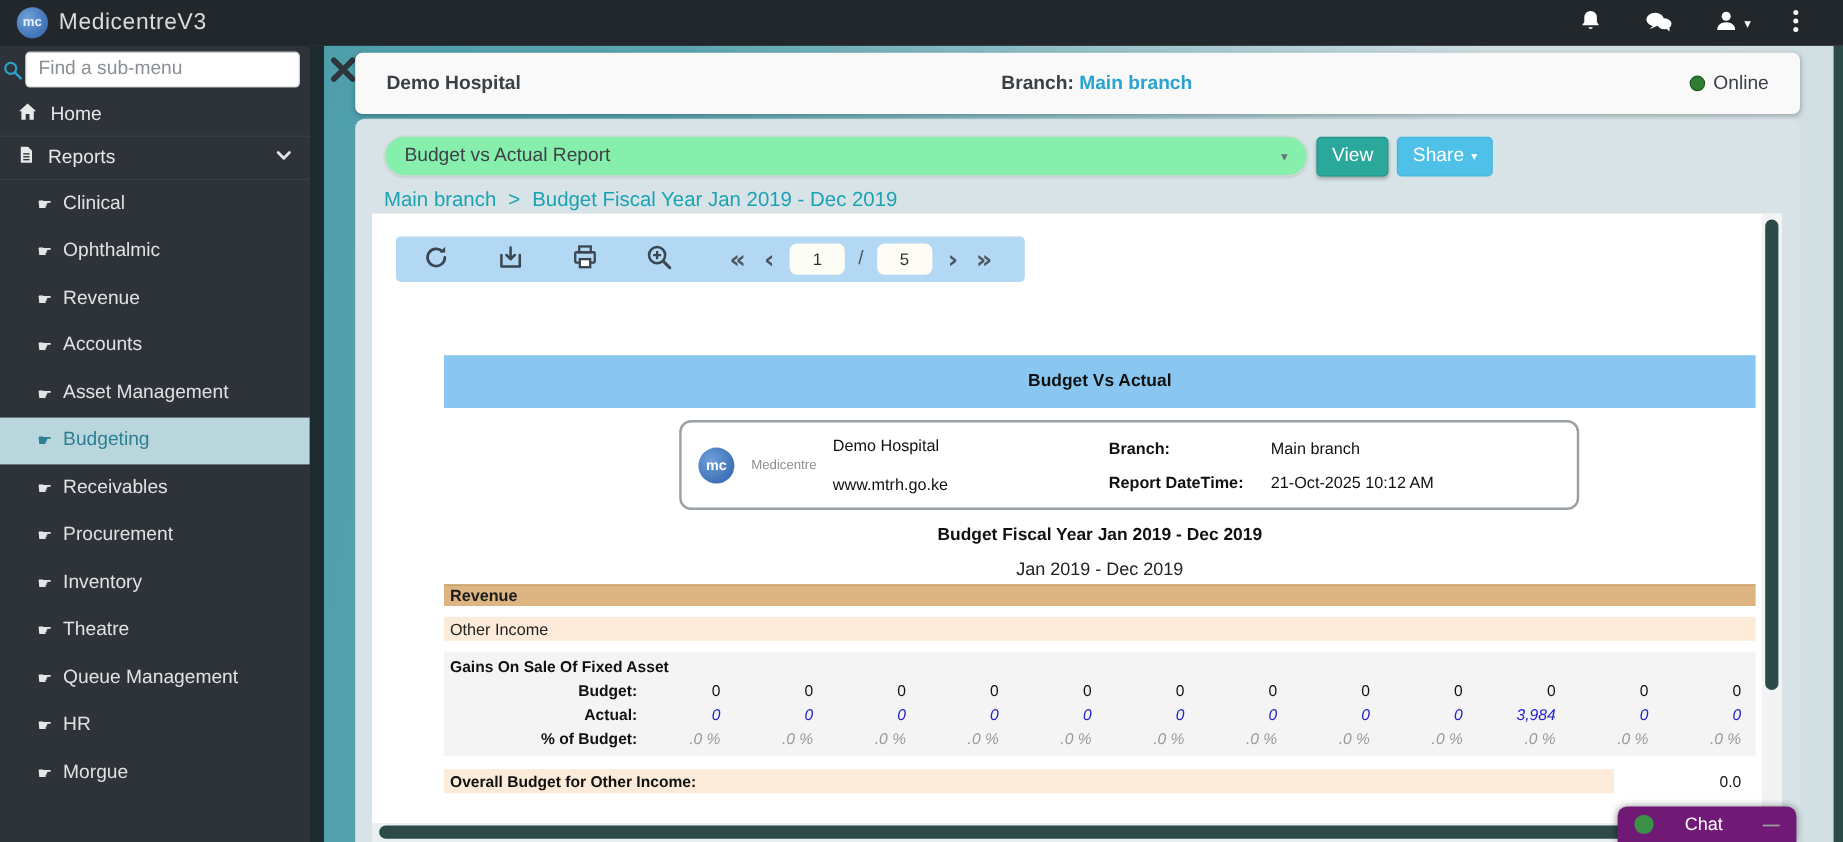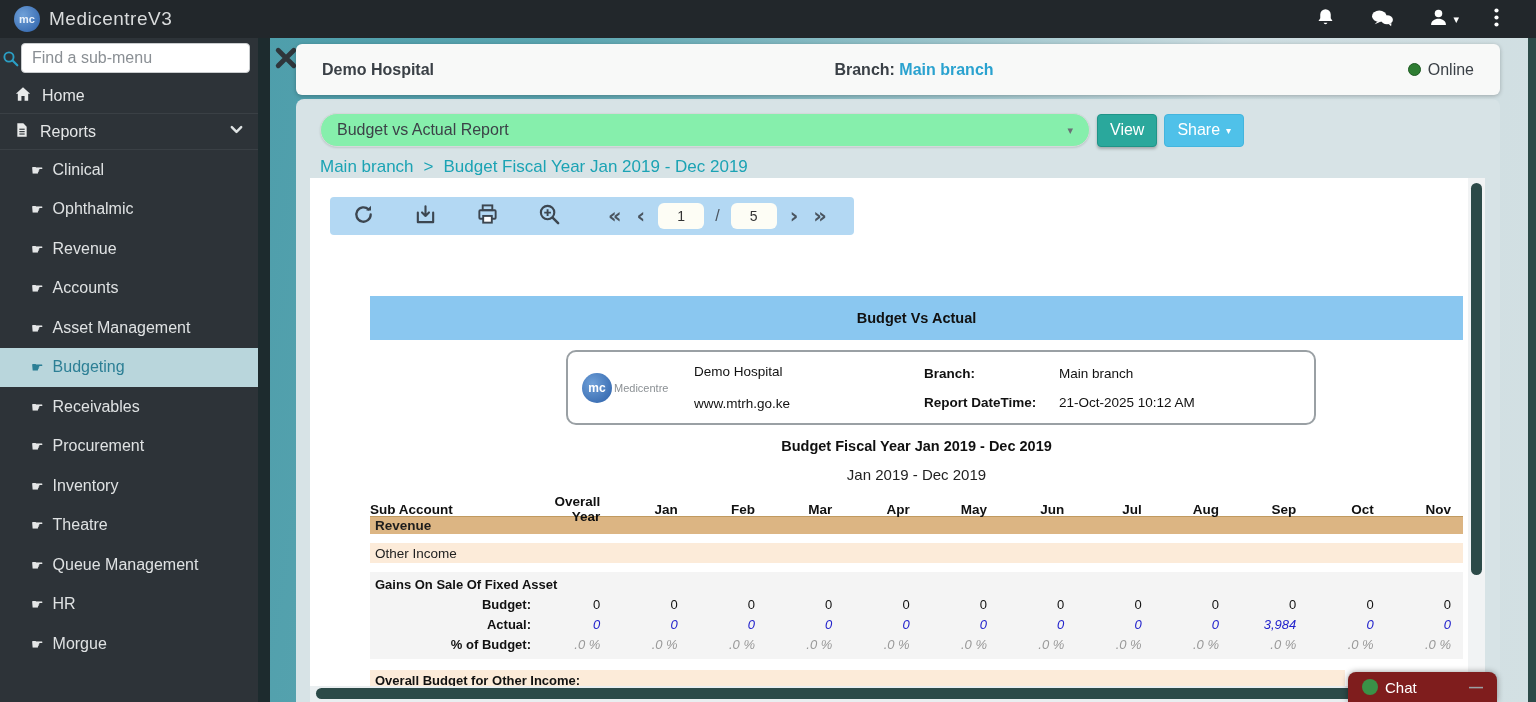--- a/index.html
+++ b/index.html
@@ -81,21 +81,21 @@
 
   .report-body { position:absolute; top:118px; left:60px; width:1093px; font-family:"Liberation Sans",sans-serif; }
   .title-band { height:44px; background:#8ac7f0; display:flex; align-items:center; justify-content:center;
                 font-size:14.5px; font-weight:bold; color:#111; }
   .info-box { width:750px; margin:10px 0 0 196px; border:2px solid #9aa0a4; border-radius:10px;
               padding:12px 14px; display:flex; align-items:center; }
   .info-logo { display:flex; align-items:center; width:112px; }
   .info-logo .logo-circle2 { width:30px; height:30px; border-radius:50%;
       background:radial-gradient(circle at 35% 35%, #6fa0d8, #2b5fa8); color:#fff; font-size:12px; font-weight:bold;
       display:flex; align-items:center; justify-content:center; }
-  .info-logo .brand-txt { font-size:11px; color:#8b9094; margin-left:2px; }
+  .info-logo .brand-txt { font-size:11px; color:#8b9094; margin-left:14px; }
   .org-col { width:230px; font-size:13.5px; color:#111; display:flex; flex-direction:column; gap:17px; }
   .meta-col { flex:1; font-size:13.5px; color:#111; display:flex; flex-direction:column; gap:14px; }
   .meta-row { display:flex; }
   .meta-row .m-label { font-weight:bold; width:135px; }
   .fiscal-title { text-align:center; font-size:14.5px; font-weight:bold; color:#111; margin-top:13px; }
   .period { text-align:center; font-size:15px; color:#222; margin-top:12px; }
 
   .grid-row { display:grid; grid-template-columns:165px repeat(12, 1fr); align-items:center; }
   .grid-row .num { text-align:right; padding-right:12px; }
   .tbl-head { margin-top:11px; font-size:13.5px; font-weight:bold; color:#111; height:18px; }
@@ -115,22 +115,22 @@
                  padding-left:5px; font-size:13px; font-weight:bold; color:#111; }
   .footer-val { flex:1; text-align:right; font-size:13px; color:#111; padding-right:12px; }
 
   
   .vscroll-track { position:absolute; top:0; right:0; width:17px; height:508px; background:#f1f3f4; }
   .vscroll-thumb { position:absolute; top:5px; right:3px; width:11px; height:392px; background:#2c4a48; border-radius:6px; cursor:pointer; }
   .hscroll-track { position:absolute; bottom:0; left:0; width:1175px; height:16px; background:#e9eef0; }
   .hscroll-thumb { position:absolute; top:2px; left:6px; width:1144px; height:11px; background:#2c4a48; border-radius:6px; cursor:pointer; }
 
   
-  .chat-widget { position:absolute; right:39px; bottom:0; width:149px; height:30px; background:#7f1d1d;
-                 border-radius:8px 8px 0 0; display:flex; align-items:center; padding:0 14px; gap:7px;
+  .chat-widget { position:absolute; right:39px; bottom:0; width:149px; height:30px; background:#701a75;
+                 border-radius:8px 8px 0 0; display:flex; align-items:center; padding:0 14px; gap:26px;
                  box-shadow:0 0 6px rgba(0,0,0,.4); cursor:pointer; z-index:40; }
   .chat-dot { width:16px; height:16px; border-radius:50%; background:#3a9147; }
   .chat-label { color:#fff; font-size:15px; }
   .chat-min { margin-left:auto; background:none; border:none; color:#9aa0a4; font-size:14px; font-weight:bold; cursor:pointer; }
 </style>
 </head>
 <body>
 
 <div id="app">
 
@@ -377,35 +377,20 @@
               <span class="meta-row">
                 <span class="m-label">Report DateTime:</span>
                 <span>21-Oct-2025 10:12 AM</span>
               </span>
             </span>
           </div>
 
           <div class="fiscal-title">Budget Fiscal Year Jan 2019 - Dec 2019</div>
           <div class="period">Jan 2019 - Dec 2019</div>
 
-          <div class="grid-row tbl-head">
-            <span>Sub Account</span>
-            <span class="num">Overall Year</span>
-            <span class="num">Jan</span>
-            <span class="num">Feb</span>
-            <span class="num">Mar</span>
-            <span class="num">Apr</span>
-            <span class="num">May</span>
-            <span class="num">Jun</span>
-            <span class="num">Jul</span>
-            <span class="num">Aug</span>
-            <span class="num">Sep</span>
-            <span class="num">Oct</span>
-            <span class="num">Nov</span>
-          </div>
 
           <div class="band-full band-revenue">Revenue</div>
           <div class="band-full band-sub">Other Income</div>
 
           <div class="group-block">
             <div class="group-title">Gains On Sale Of Fixed Asset</div>
 
             <div class="grid-row data-row">
               <span class="row-label">Budget:</span>
               <span class="num val-black">0</span>

